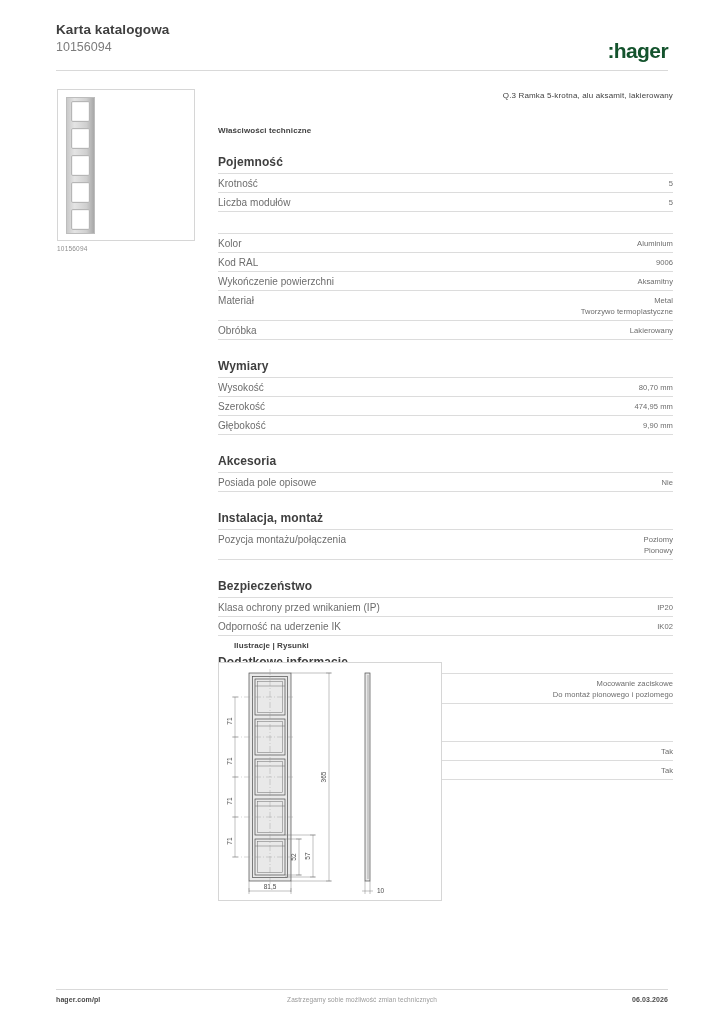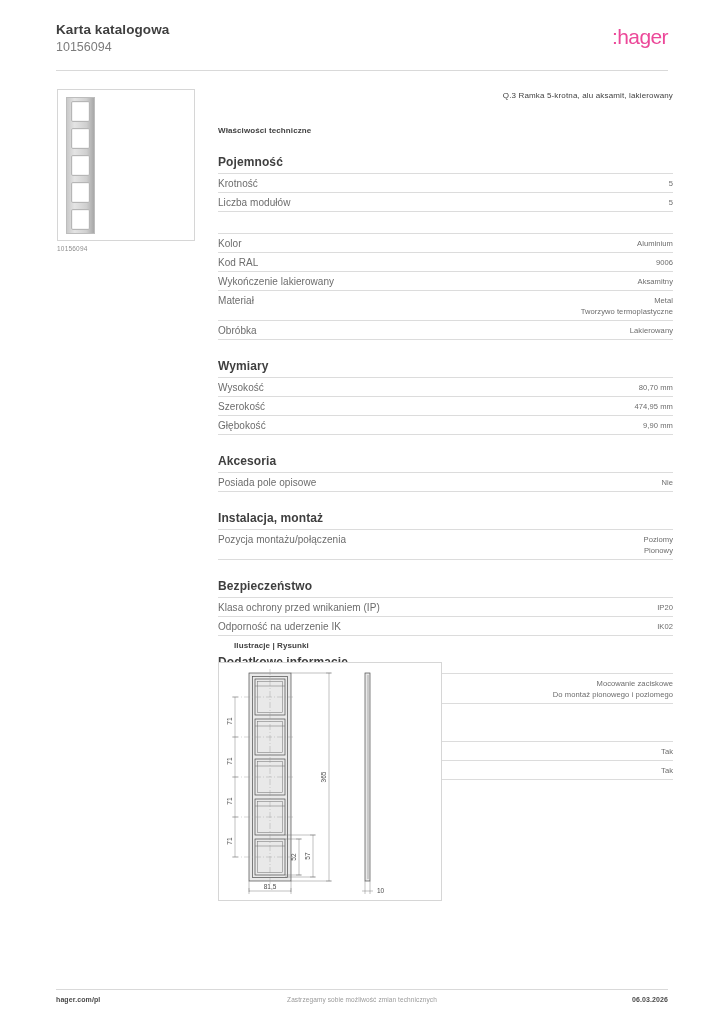--- a/index.html
+++ b/index.html
@@ -45,24 +45,24 @@
   .header-subtitle {
     font-size: 12.5px;
     font-weight: normal;
     color: #7c7c7c;
     line-height: 16px;
     margin: 1px 0 0 0;
   }
   .brand {
     position: absolute;
     right: 0;
-    top: 4px;
+    top: 18px;
     font-size: 21px;
-    font-weight: normal;
-    color: #ec4899;
+    font-weight: bold;
+    color: #14532d;
     letter-spacing: -0.6px;
     line-height: 22px;
   }
   .header-rule {
     position: absolute;
     left: 56px;
     top: 70px;
     width: 612px;
     height: 1px;
     background: #d9d9d9;
@@ -291,21 +291,21 @@
           <div class="rows">
             <div class="row">
               <div class="row-label">Kolor</div>
               <div class="row-value">Aluminium</div>
             </div>
             <div class="row">
               <div class="row-label">Kod RAL</div>
               <div class="row-value">9006</div>
             </div>
             <div class="row">
-              <div class="row-label">Wykończenie lakierowany</div>
+              <div class="row-label">Wykończenie powierzchni</div>
               <div class="row-value">Aksamitny</div>
             </div>
             <div class="row">
               <div class="row-label">Materiał</div>
               <div class="row-value">Metal
 Tworzywo termoplastyczne</div>
             </div>
             <div class="row">
               <div class="row-label">Obróbka</div>
               <div class="row-value">Lakierowany</div>

